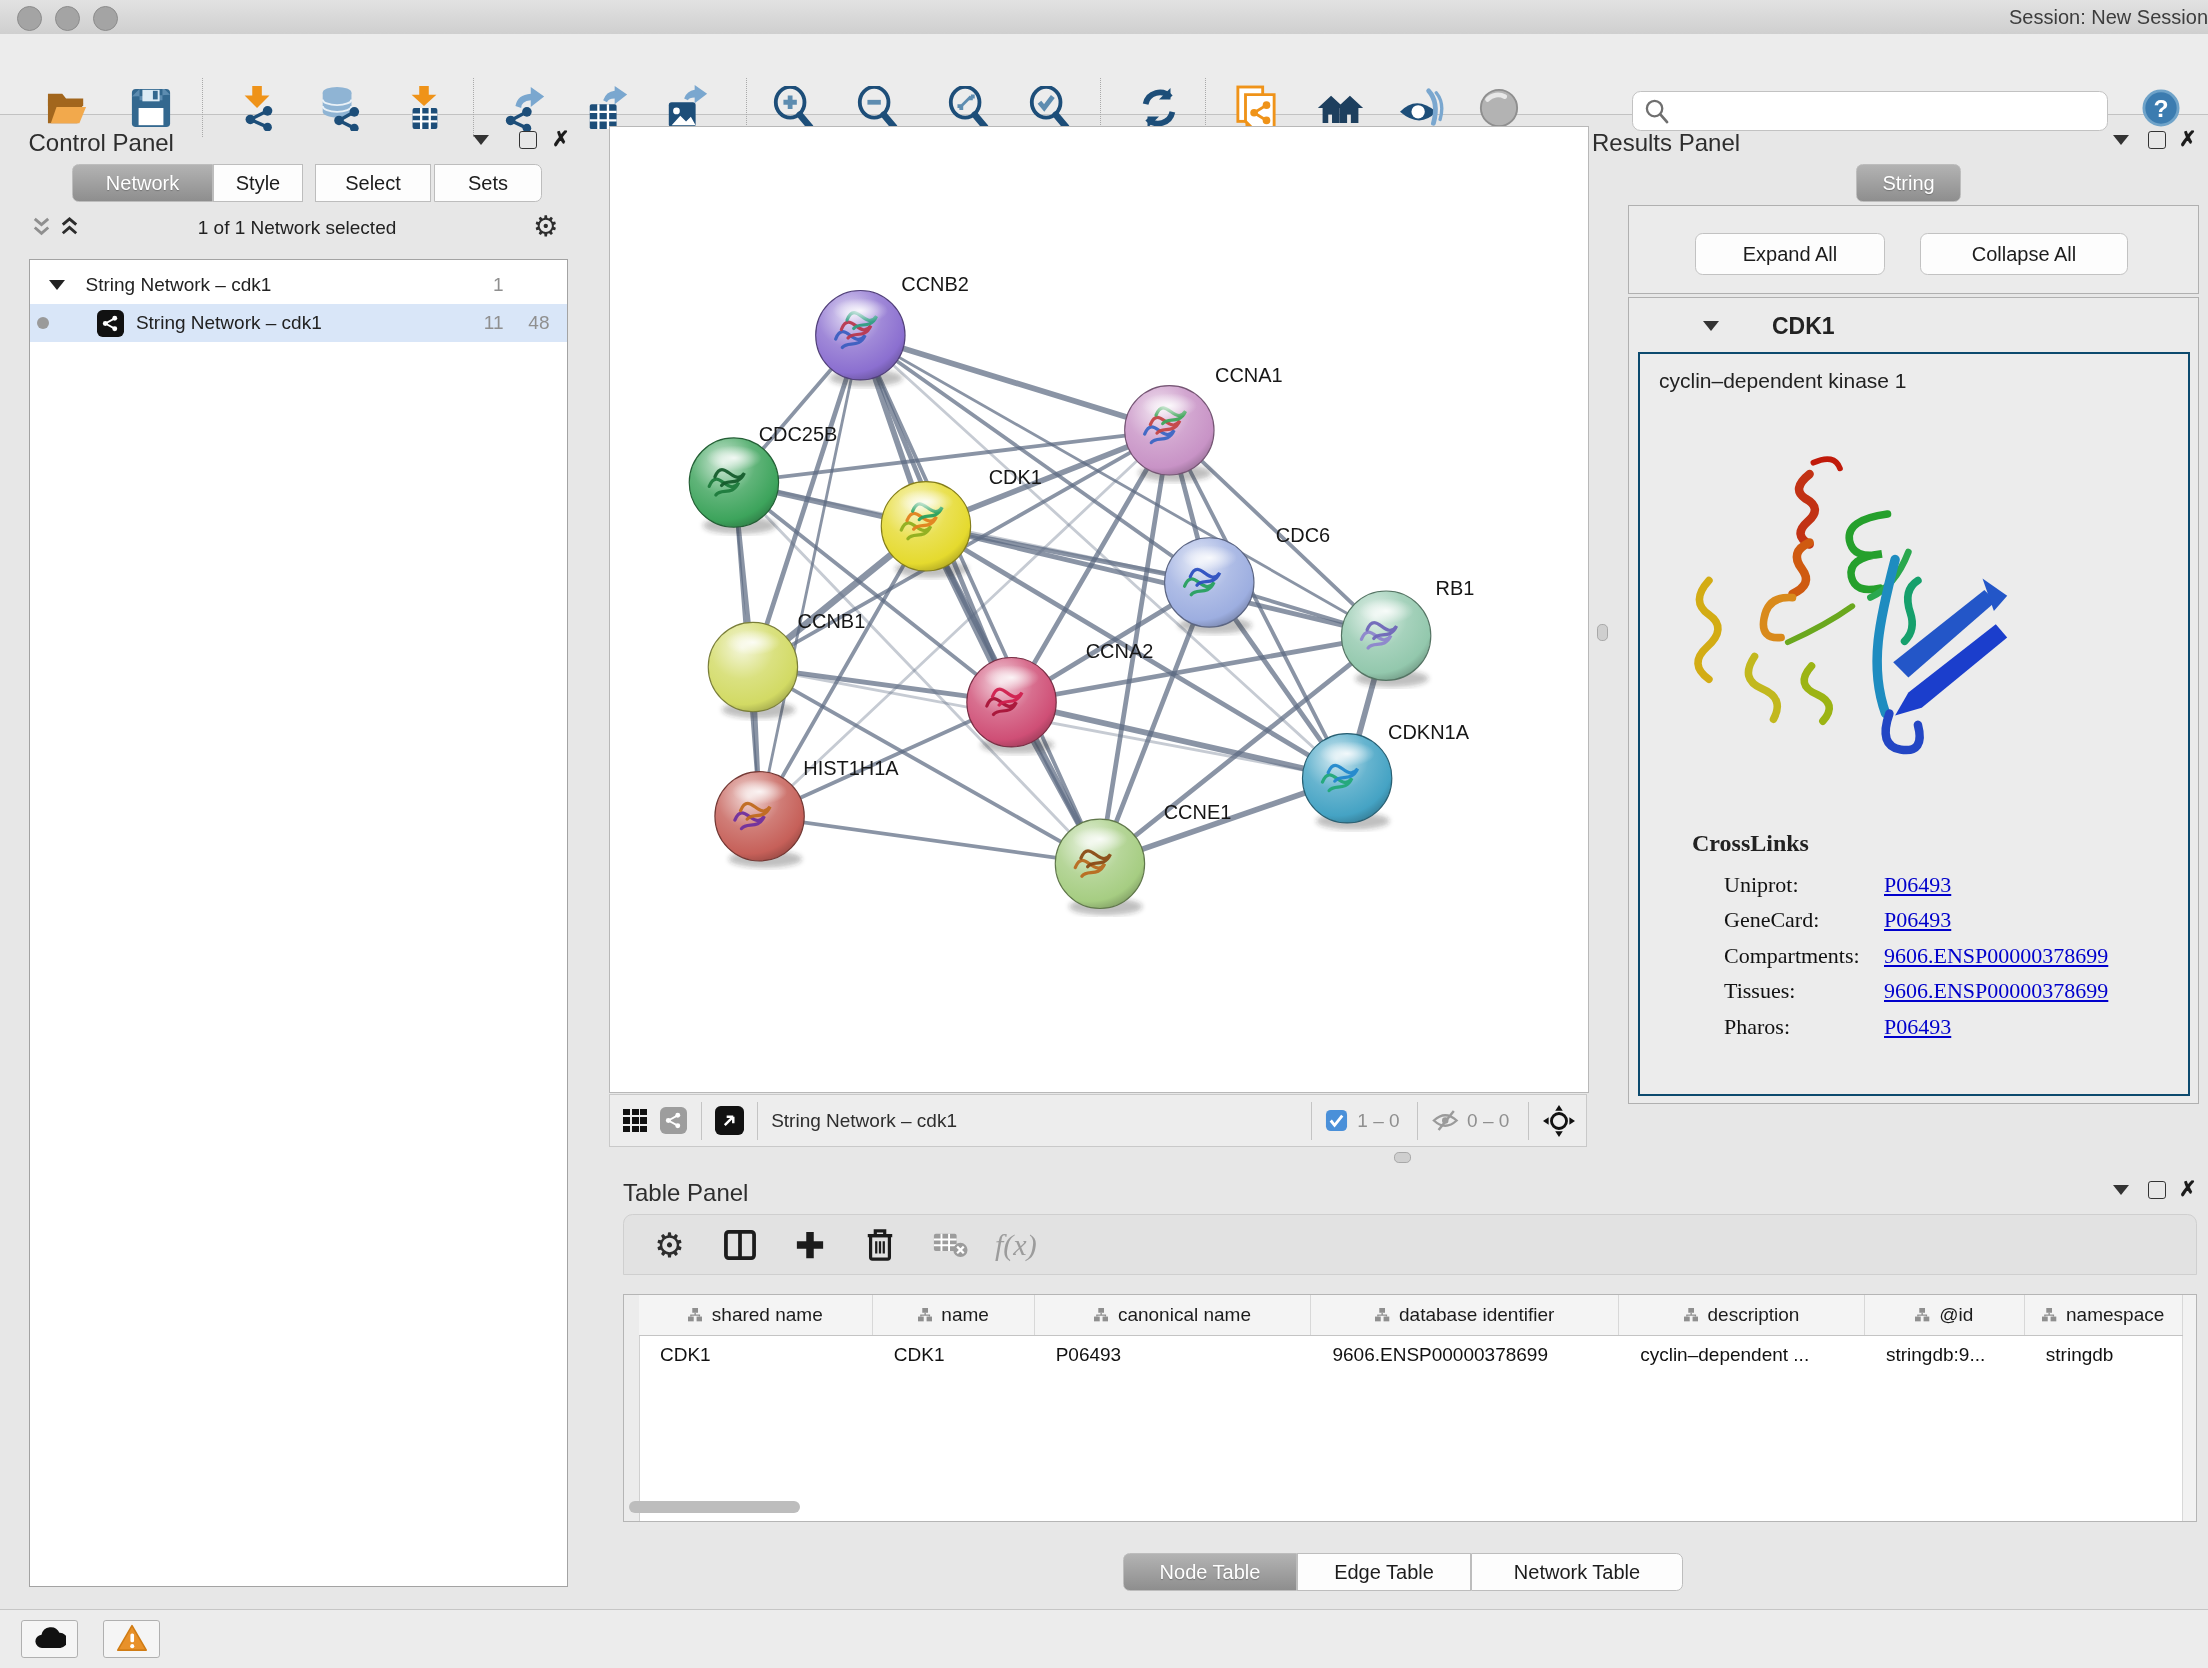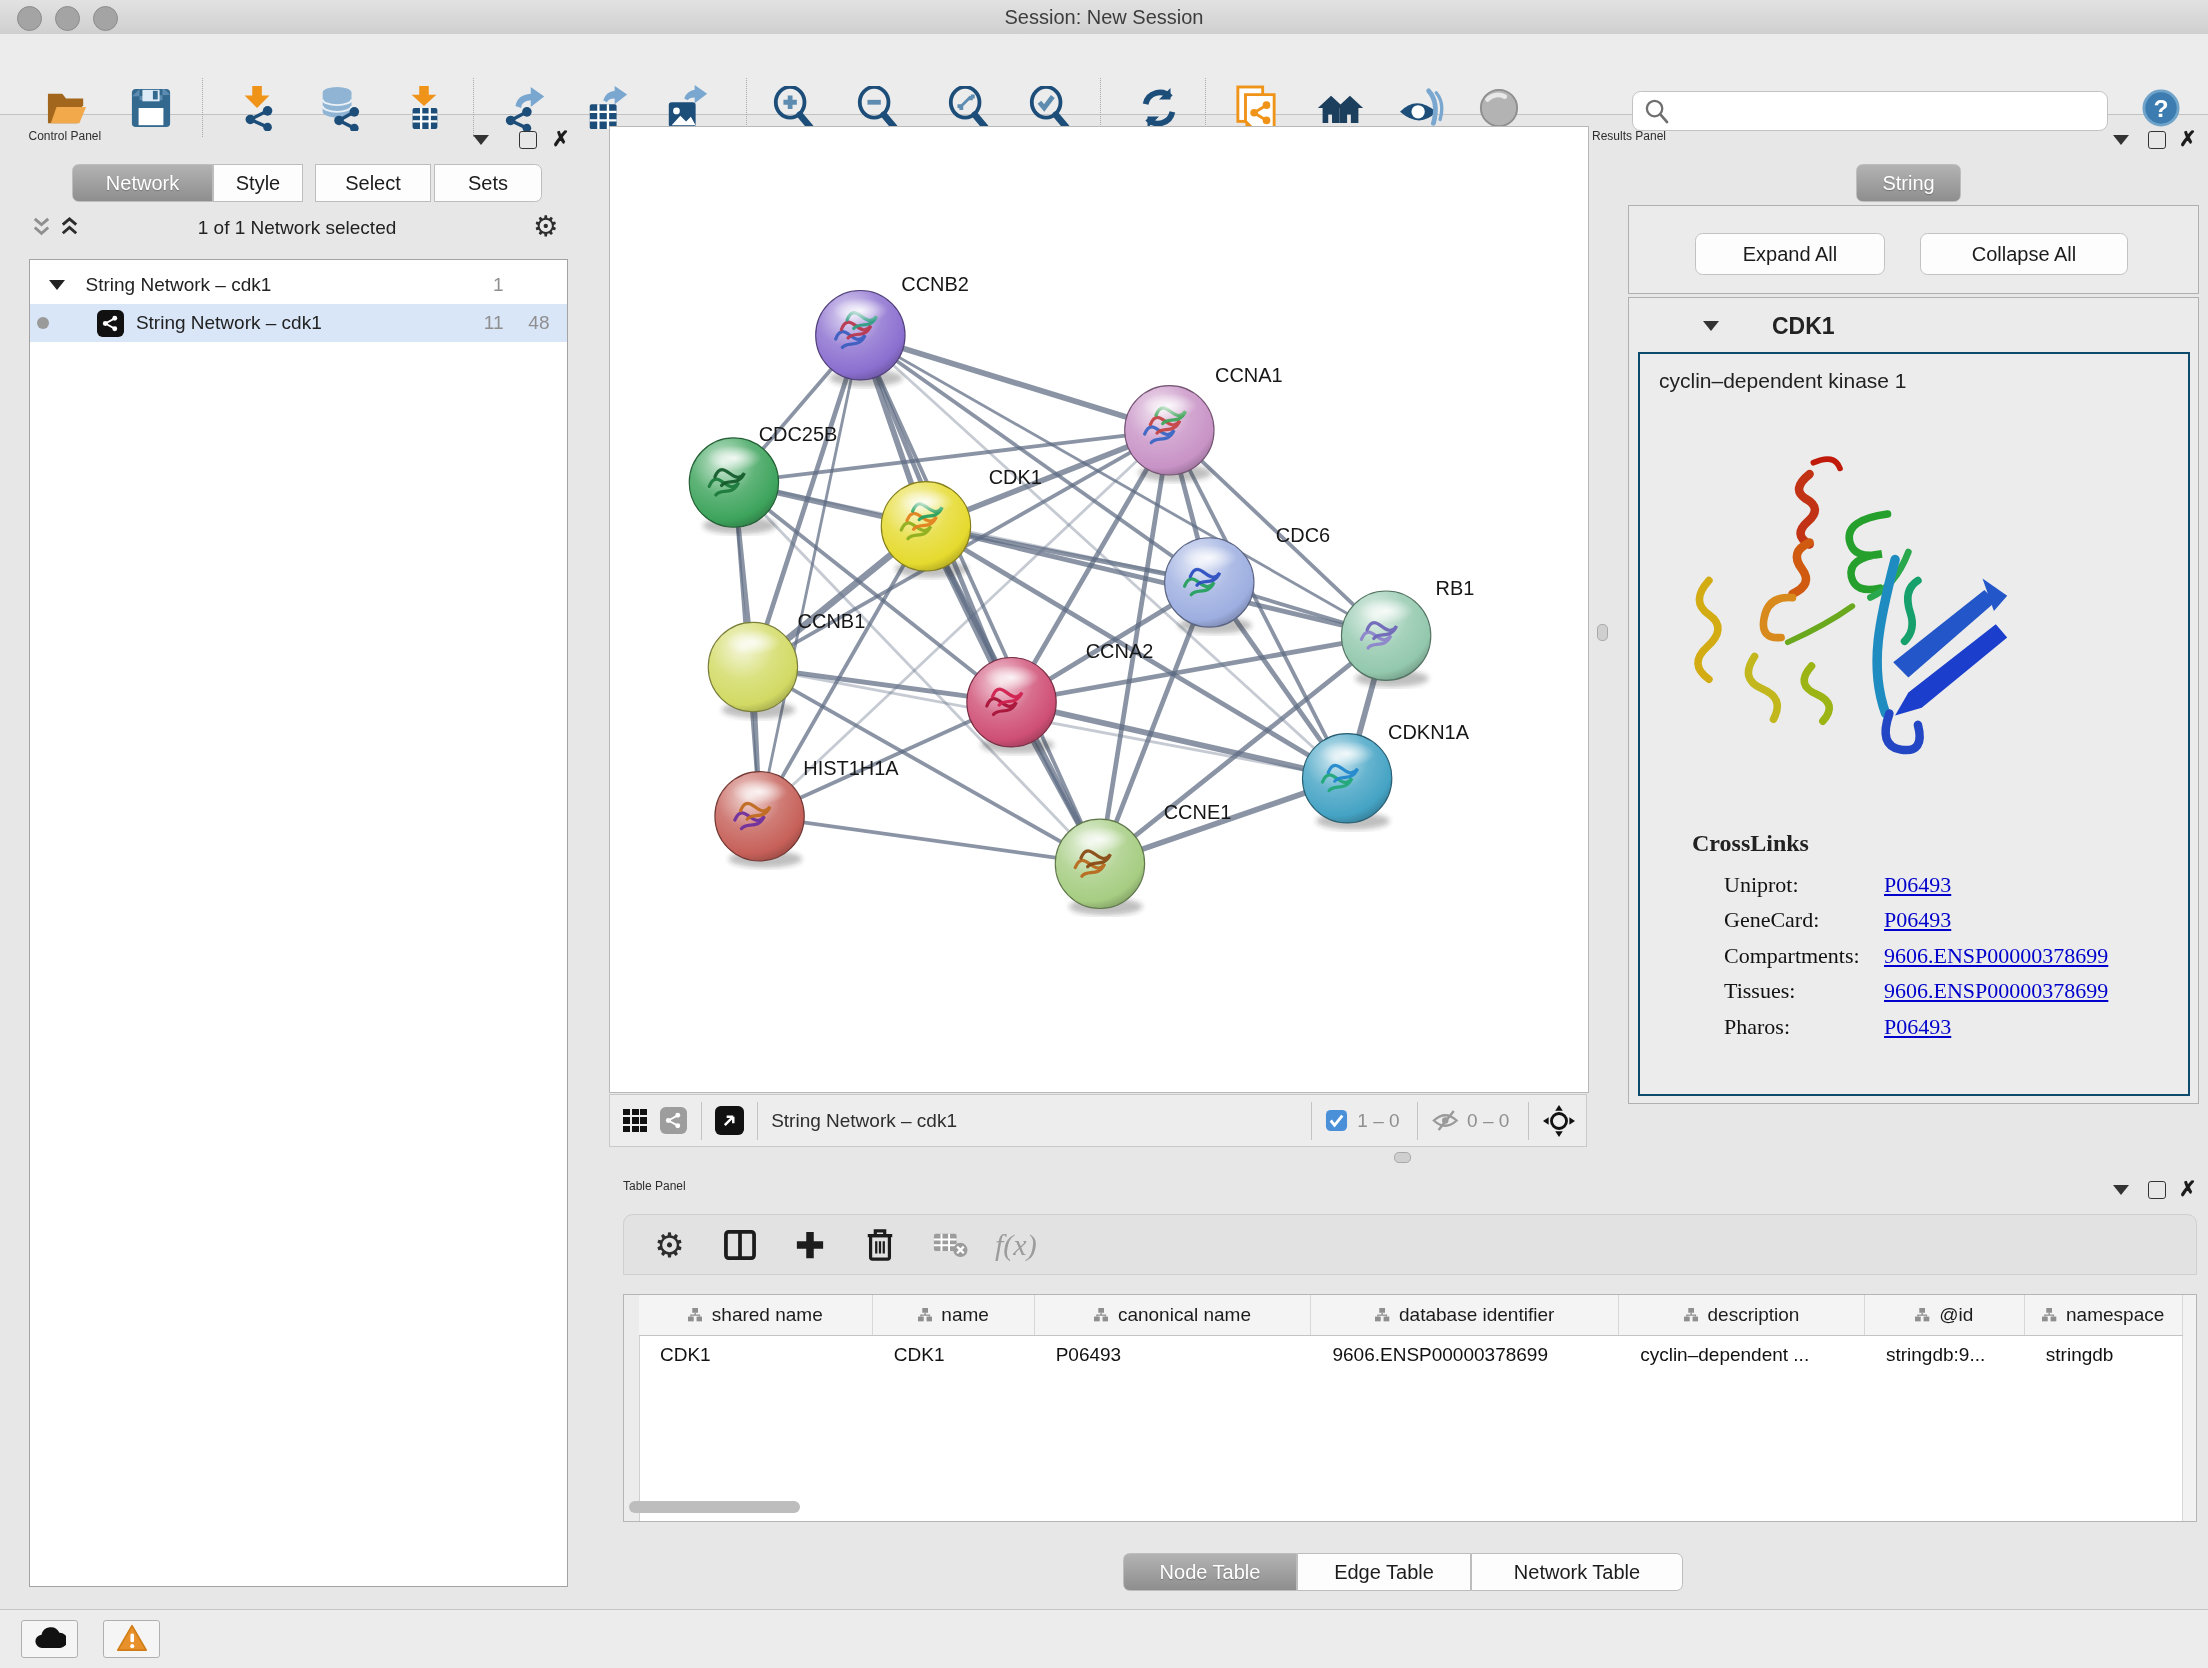--- a/index.html
+++ b/index.html
@@ -3,30 +3,30 @@
 <meta charset="utf-8">
 <style>
   html,body{margin:0;padding:0;}
   body{width:2208px;height:1668px;position:relative;overflow:hidden;
        background:#e7e7e7;font-family:"Liberation Sans",sans-serif;color:#222;}
   .abs{position:absolute;}
   
   #titlebar{left:0;top:0;width:2208px;height:34px;
     background:linear-gradient(#e2e2e2,#cfcfcf);border-bottom:1px solid #b5b5b5;}
   .tlight{width:23px;height:23px;border-radius:50%;background:#a4a4a4;border:1px solid #8c8c8c;top:5.7px;}
-  #win-title{width:100%;text-align:center;top:5.7px;font-size:20px;color:#3d3d3d;font-weight:500;}
+  #win-title{width:100%;text-align:right;top:5.7px;font-size:20px;color:#3d3d3d;font-weight:500;}
   
   #toolbar{left:0;top:34px;width:2208px;height:80px;background:#ececec;border-bottom:1px solid #c2c2c2;}
   .tbtn{width:49px;height:49px;top:49px;display:flex;align-items:center;justify-content:center;}
   .tsep{top:44px;width:0;height:59px;border-left:1.9px dotted #a9a9a9;}
   #search-box{left:1632px;top:57px;width:474px;height:38px;background:#fff;border:1px solid #c2c2c2;
     border-radius:8.6px;display:flex;align-items:center;}
   #search-input{border:none;outline:none;flex:1;font-size:19px;background:transparent;height:32px;}
   
-  .panel-title{font-size:12px;color:#2e2e2e;}
+  .panel-title{font-size:24px;color:#2e2e2e;}
   .ptri{width:0;height:0;border-left:8.6px solid transparent;border-right:8.6px solid transparent;
         border-top:10.5px solid #333;display:inline-block;}
   .pbox{width:16px;height:16px;border:1.9px solid #333;border-radius:2.9px;display:inline-block;}
   .px{font-size:21px;font-weight:bold;color:#1c1c1c;line-height:16px;}
   
   .tab{height:38px;border:1px solid #bdbdbd;background:#fdfdfd;display:flex;align-items:center;
        justify-content:center;font-size:20px;color:#1c1c1c;box-sizing:border-box;}
   .tab.sel{background:linear-gradient(#b3b3b3,#8e8e8e);color:#fff;text-shadow:0 1px 1px rgba(0,0,0,.25);}
   .tab.first{border-radius:6.7px 0 0 6.7px;}
   .tab.last{border-radius:0 6.7px 6.7px 0;}

